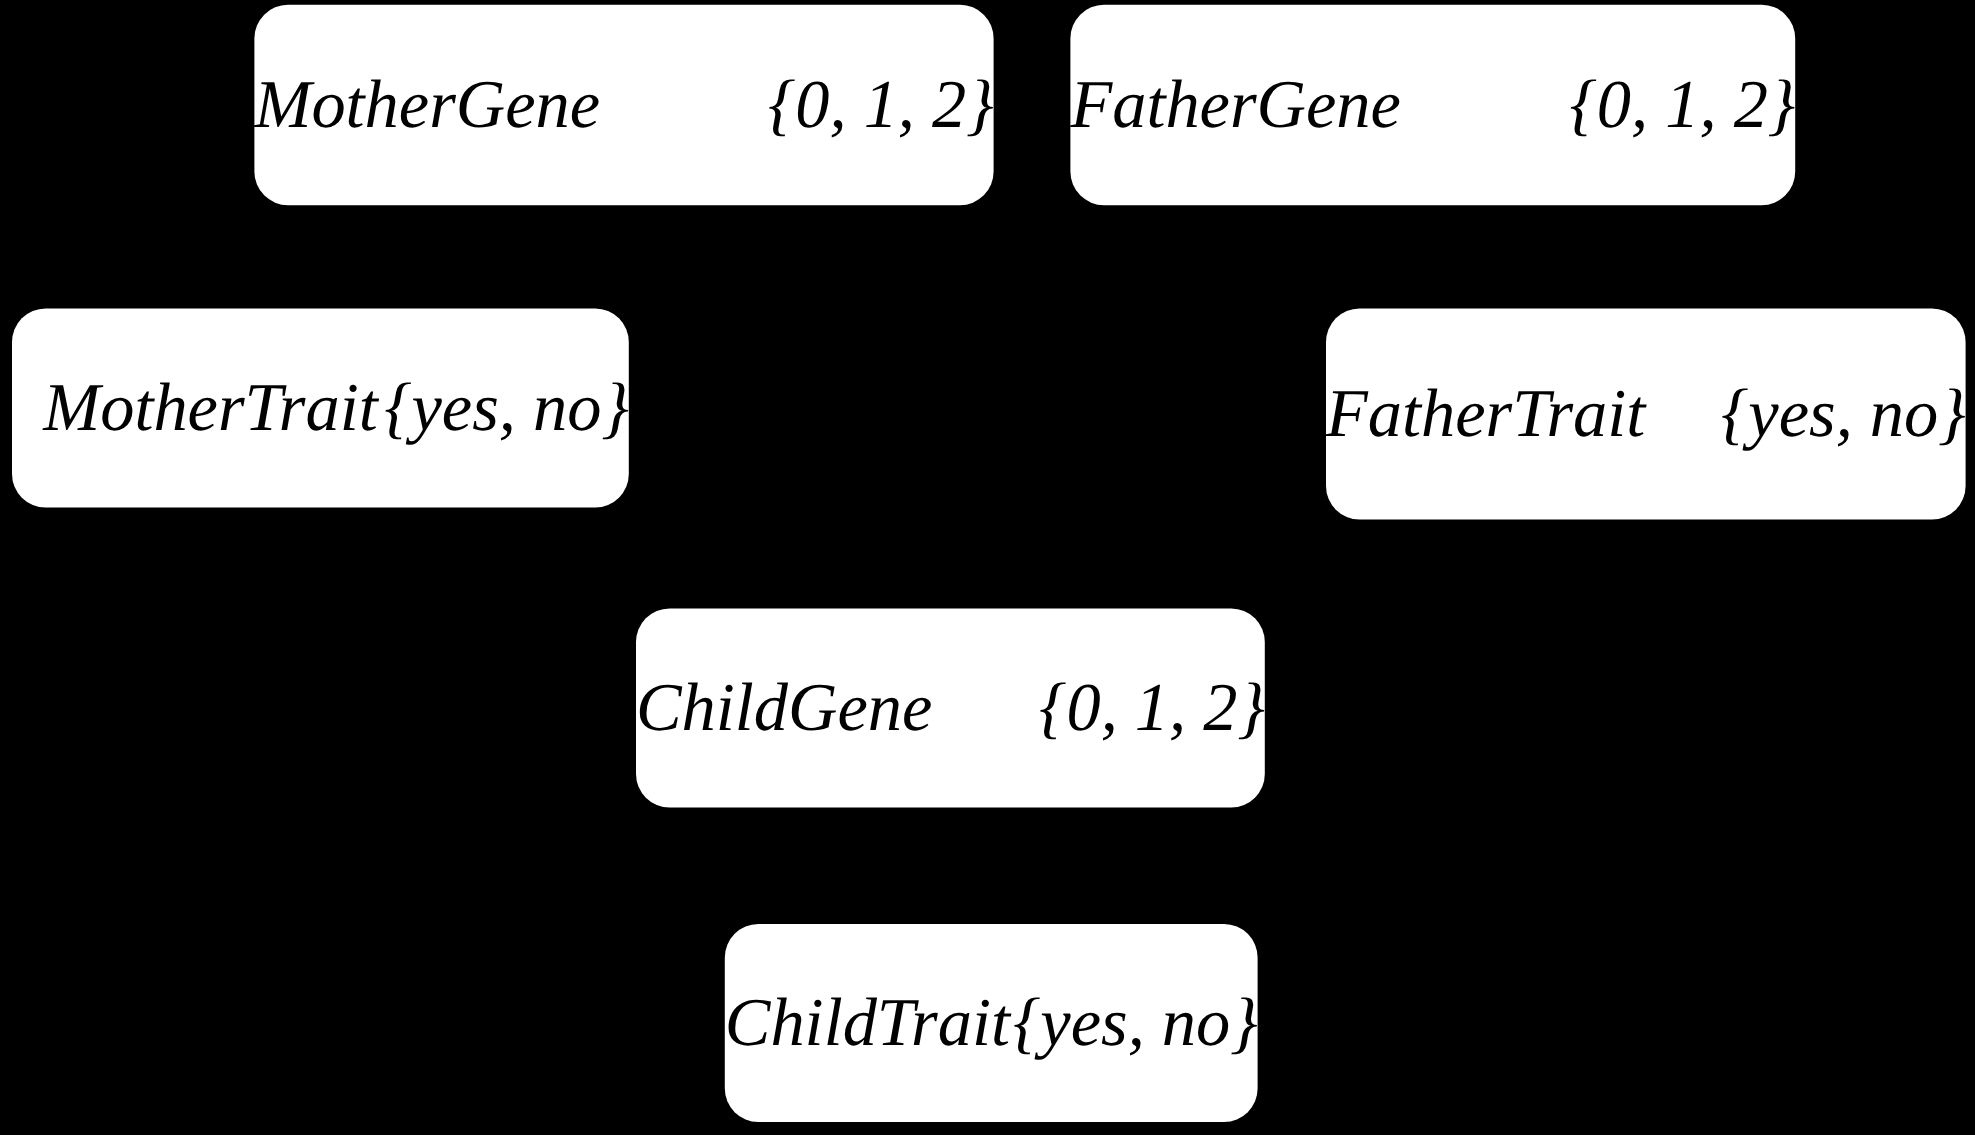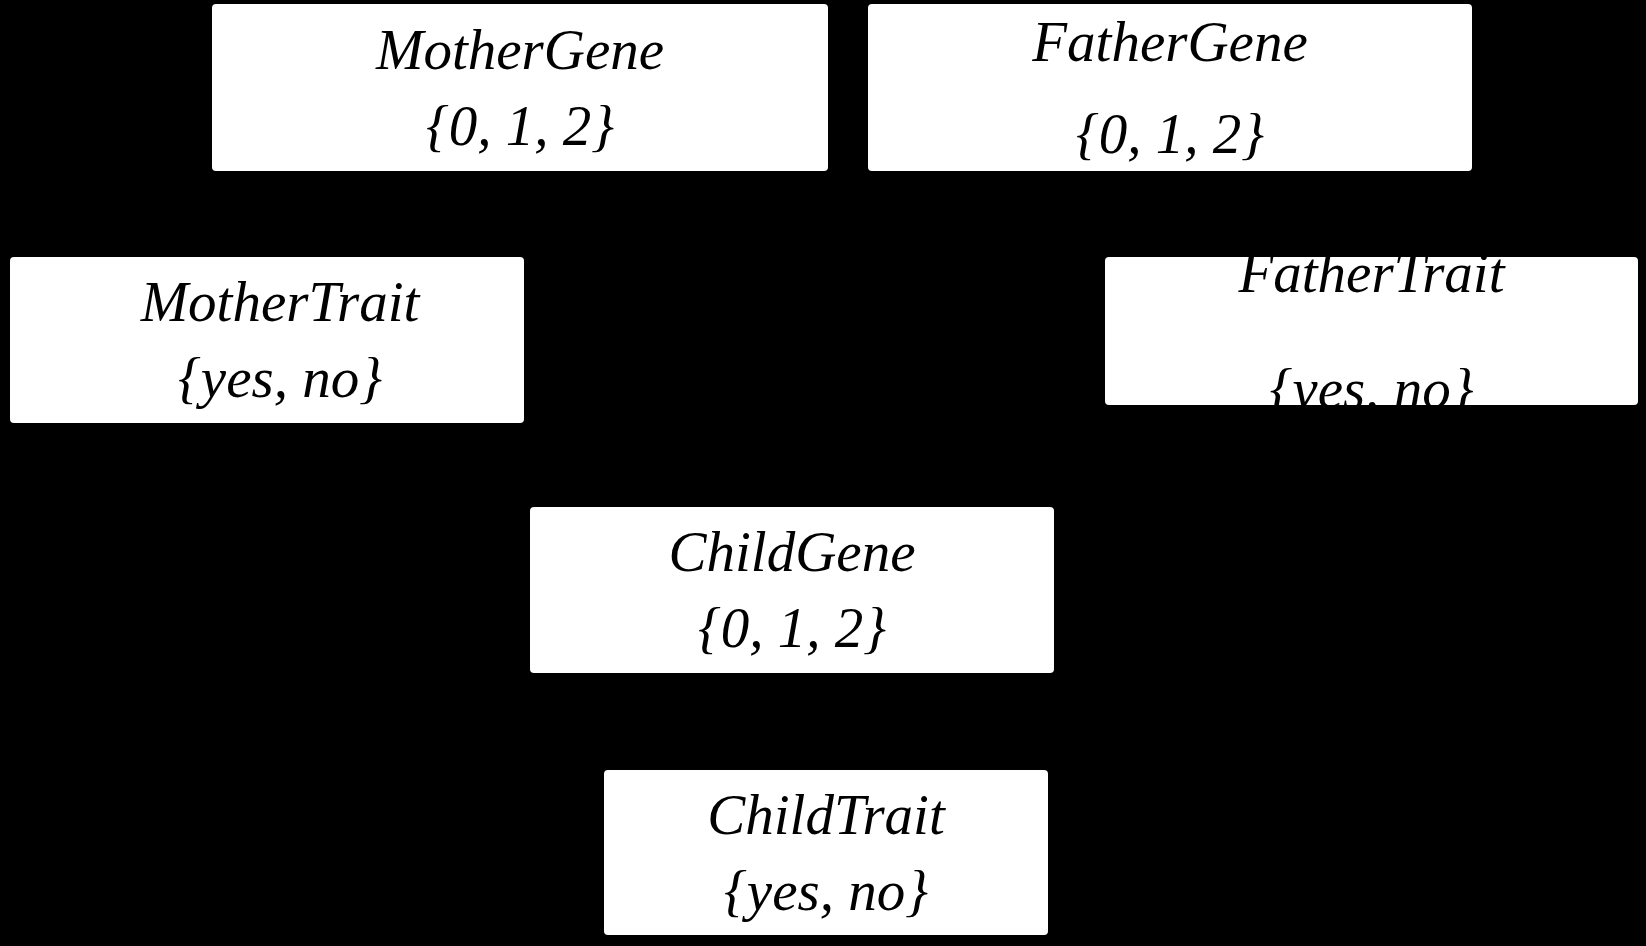--- a/index.html
+++ b/index.html
@@ -11,52 +11,52 @@
     position: relative;
     width: 1646px;
     height: 946px;
     background: var(--bg, #000000);
     overflow: hidden;
     font-family: "Liberation Serif", "DejaVu Serif", serif;
   }
   .node {
     position: absolute;
     background: var(--node-fill, #ffffff);
-    border-radius: 4px;
+    border-radius: 28px;
     display: flex;
-    flex-direction: column;
+    flex-direction: row;
     align-items: center;
-    justify-content: center;
+    justify-content: space-between;
     text-align: center;
     color: var(--node-text, #000000);
     font-style: italic;
     font-size: 57px;
     line-height: 1.33;
   }
   .node-title, .node-values {
     white-space: nowrap;
   }
 </style>
 </head>
 <body>
 
 <div id="canvas">
     <div class="node" style="left: 212px; top: 4px; width: 616px; height: 167px;">
       <div class="node-title">MotherGene</div>
       <div class="node-values">{0, 1, 2}</div>
     </div>
-    <div class="node" style="left: 868px; top: 4px; width: 604px; height: 167px; gap: 16px;">
+    <div class="node" style="left: 892px; top: 4px; width: 604px; height: 167px; gap: 16px;">
       <div class="node-title">FatherGene</div>
       <div class="node-values">{0, 1, 2}</div>
     </div>
     <div class="node" style="left: 10px; top: 257px; width: 488px; height: 166px; padding-left: 26px;">
       <div class="node-title">MotherTrait</div>
       <div class="node-values">{yes, no}</div>
     </div>
-    <div class="node" style="left: 1105px; top: 257px; width: 533px; height: 148px; gap: 40px;">
+    <div class="node" style="left: 1105px; top: 257px; width: 533px; height: 176px; gap: 40px;">
       <div class="node-title">FatherTrait</div>
       <div class="node-values">{yes, no}</div>
     </div>
     <div class="node" style="left: 530px; top: 507px; width: 524px; height: 166px;">
       <div class="node-title">ChildGene</div>
       <div class="node-values">{0, 1, 2}</div>
     </div>
     <div class="node" style="left: 604px; top: 770px; width: 444px; height: 165px;">
       <div class="node-title">ChildTrait</div>
       <div class="node-values">{yes, no}</div>

